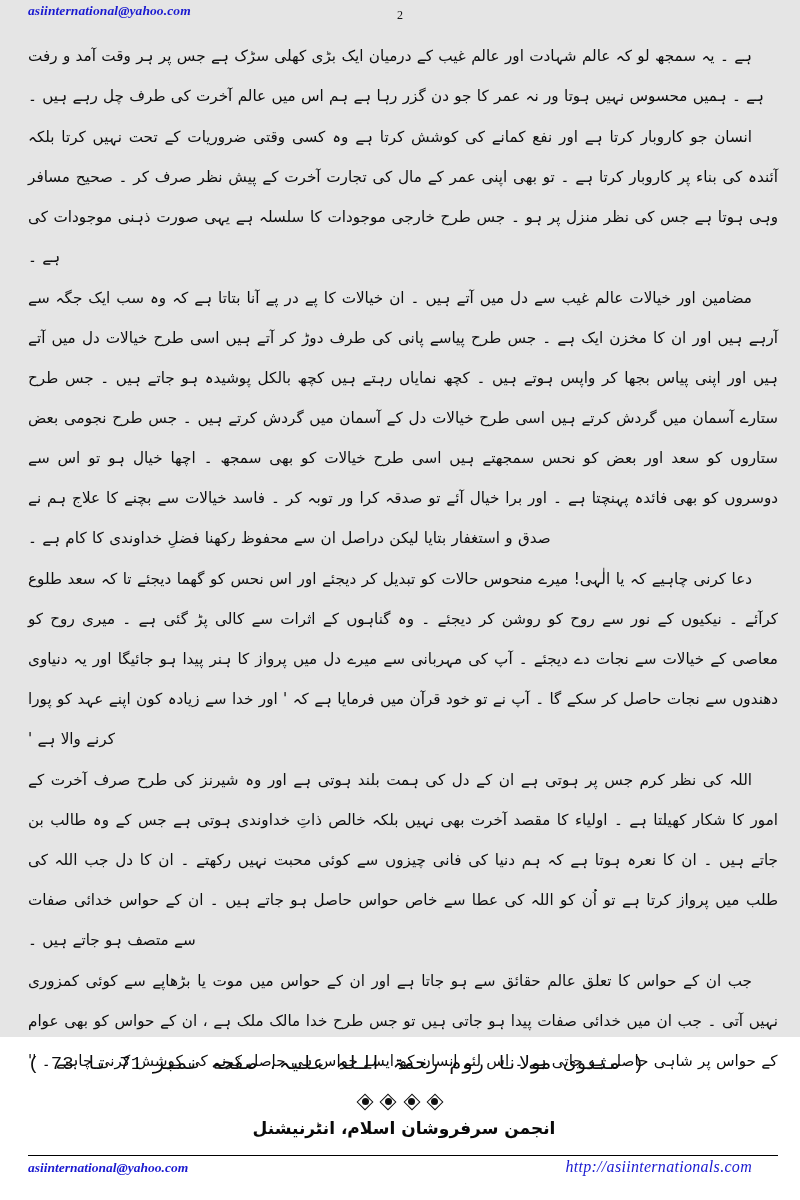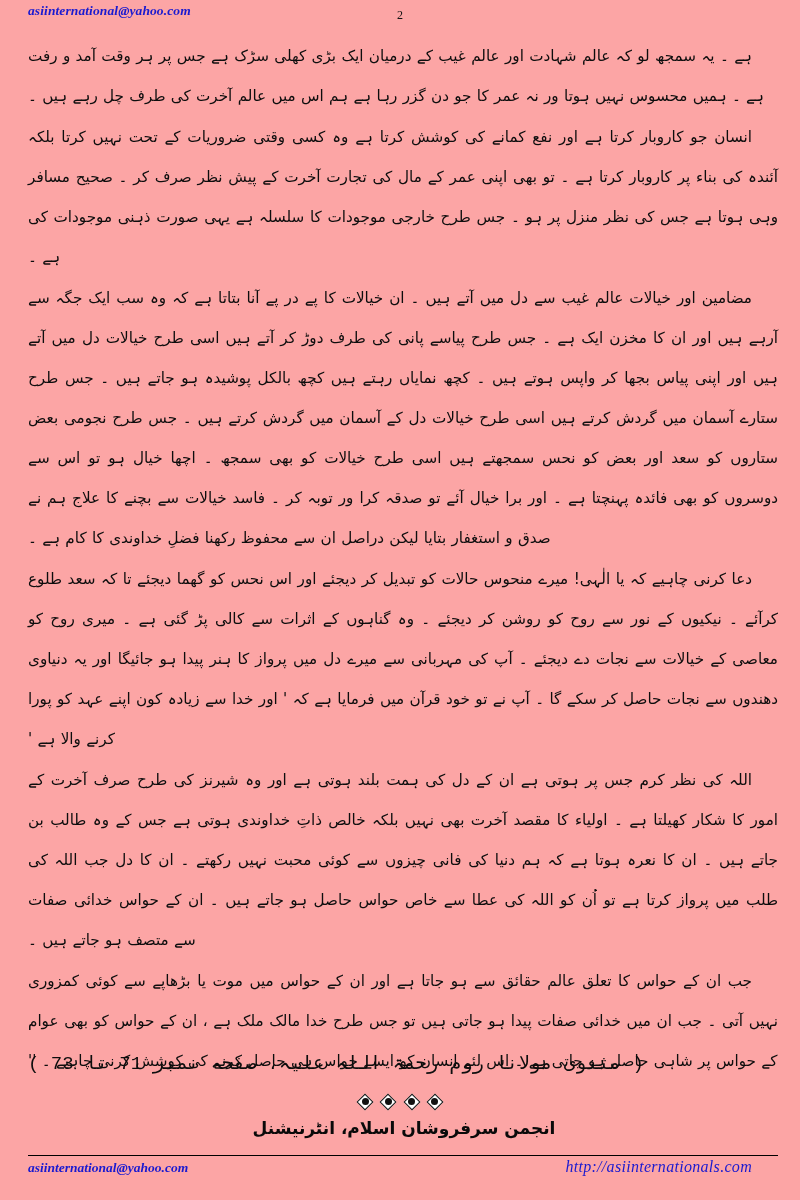--- a/index.html
+++ b/index.html
@@ -13,22 +13,22 @@
     height: 1200px;
     position: relative;
     overflow: hidden;
     font-family: "DejaVu Sans", sans-serif;
   }
 
   .page {
     position: absolute;
     inset: 0;
     width: 800px;
-    height: 1200px;
-    background: #fca5a5;
+    height: 1037px;
+    background: #e5e5e5;
   }
 
   
   .top-email {
     position: absolute;
     left: 28px;
     top: 3px;
     color: #1a1ad0;
     font-family: "Liberation Serif", "DejaVu Serif", serif;
     font-style: italic;

